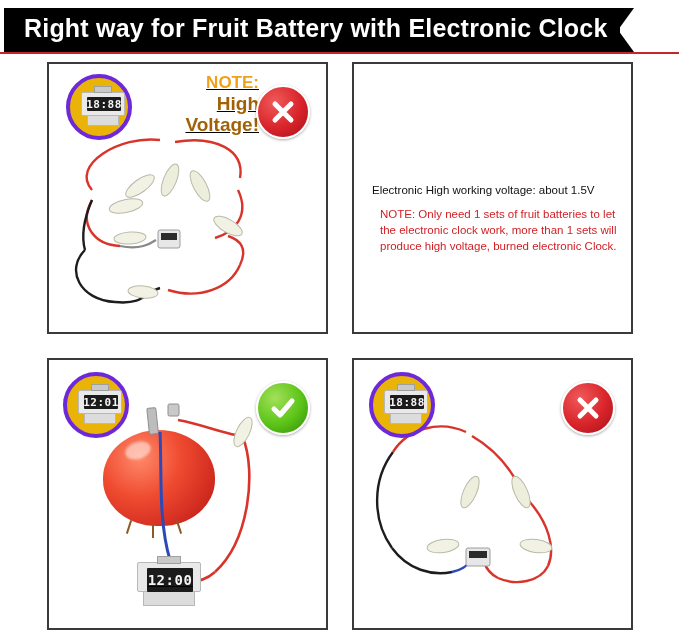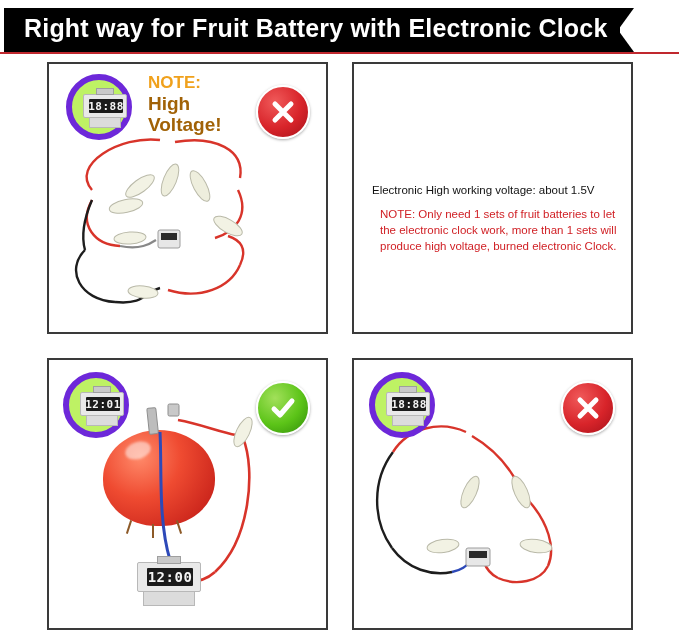--- a/index.html
+++ b/index.html
@@ -108,47 +108,48 @@
     color: #ffffff;
     font-size: 30px;
     font-weight: bold;
     line-height: 1;
   }
   .badge .glyph svg { display: block; }
 
   
   .note-block {
     position: absolute;
-    left: 148px;
+    left: 139px;
     top: 72px;
     width: 120px;
-    text-align: left;
+    text-align: right;
+    text-decoration: underline;
   }
   .note-line1 {
     color: #f0a11c;
     font-size: 17px;
     font-weight: bold;
     line-height: 21px;
   }
   .note-line2 {
     color: #a16207;
     font-size: 19px;
     font-weight: bold;
     line-height: 21px;
   }
 
   
   .clock-circle {
     position: absolute;
     width: 66px;
     height: 66px;
     border-radius: 50%;
-    border: 6px solid #6d28d9;
-    box-sizing: border-box;
-    background: #bef264;
+    border: 4px solid #6d28d9;
+    box-sizing: border-box;
+    background: #eab308;
   }
   .clock-body {
     position: absolute;
     background: #e9e9e9;
     border: 1px solid #b8b8b8;
     border-radius: 2px;
     box-sizing: border-box;
   }
   .clock-screen {
     position: absolute;
@@ -340,21 +341,21 @@
       <div class="clock-screen" style="left:5px; top:4px; width:34px; height:14px;">
         <span class="clock-digits" style="font-size:11px;">12:01</span>
       </div>
     </div>
     <div class="clock-foot" style="left:17px; top:38px; width:32px; height:10px;"></div>
     <div class="clock-tab" style="left:24px; top:8px; width:18px; height:7px;"></div>
   </div>
 
   <div style="position:absolute; left:133px; top:556px; width:72px; height:58px;">
     <div class="clock-body" style="left:4px; top:6px; width:64px; height:30px;">
-      <div class="clock-screen" style="left:9px; top:5px; width:46px; height:18px;">
+      <div class="clock-screen" style="left:9px; top:5px; width:46px; height:24px;text-decoration:underline;">
         <span class="clock-digits" style="font-size:14px;">12:00</span>
       </div>
     </div>
     <div class="clock-foot" style="left:10px; top:36px; width:52px; height:14px;"></div>
     <div class="clock-tab" style="left:24px; top:0px; width:24px; height:8px;"></div>
   </div>
 
   <div class="badge badge-check" style="left:256px; top:381px;">
     <div class="glyph">
       <svg width="30" height="30" viewBox="0 0 30 30">

